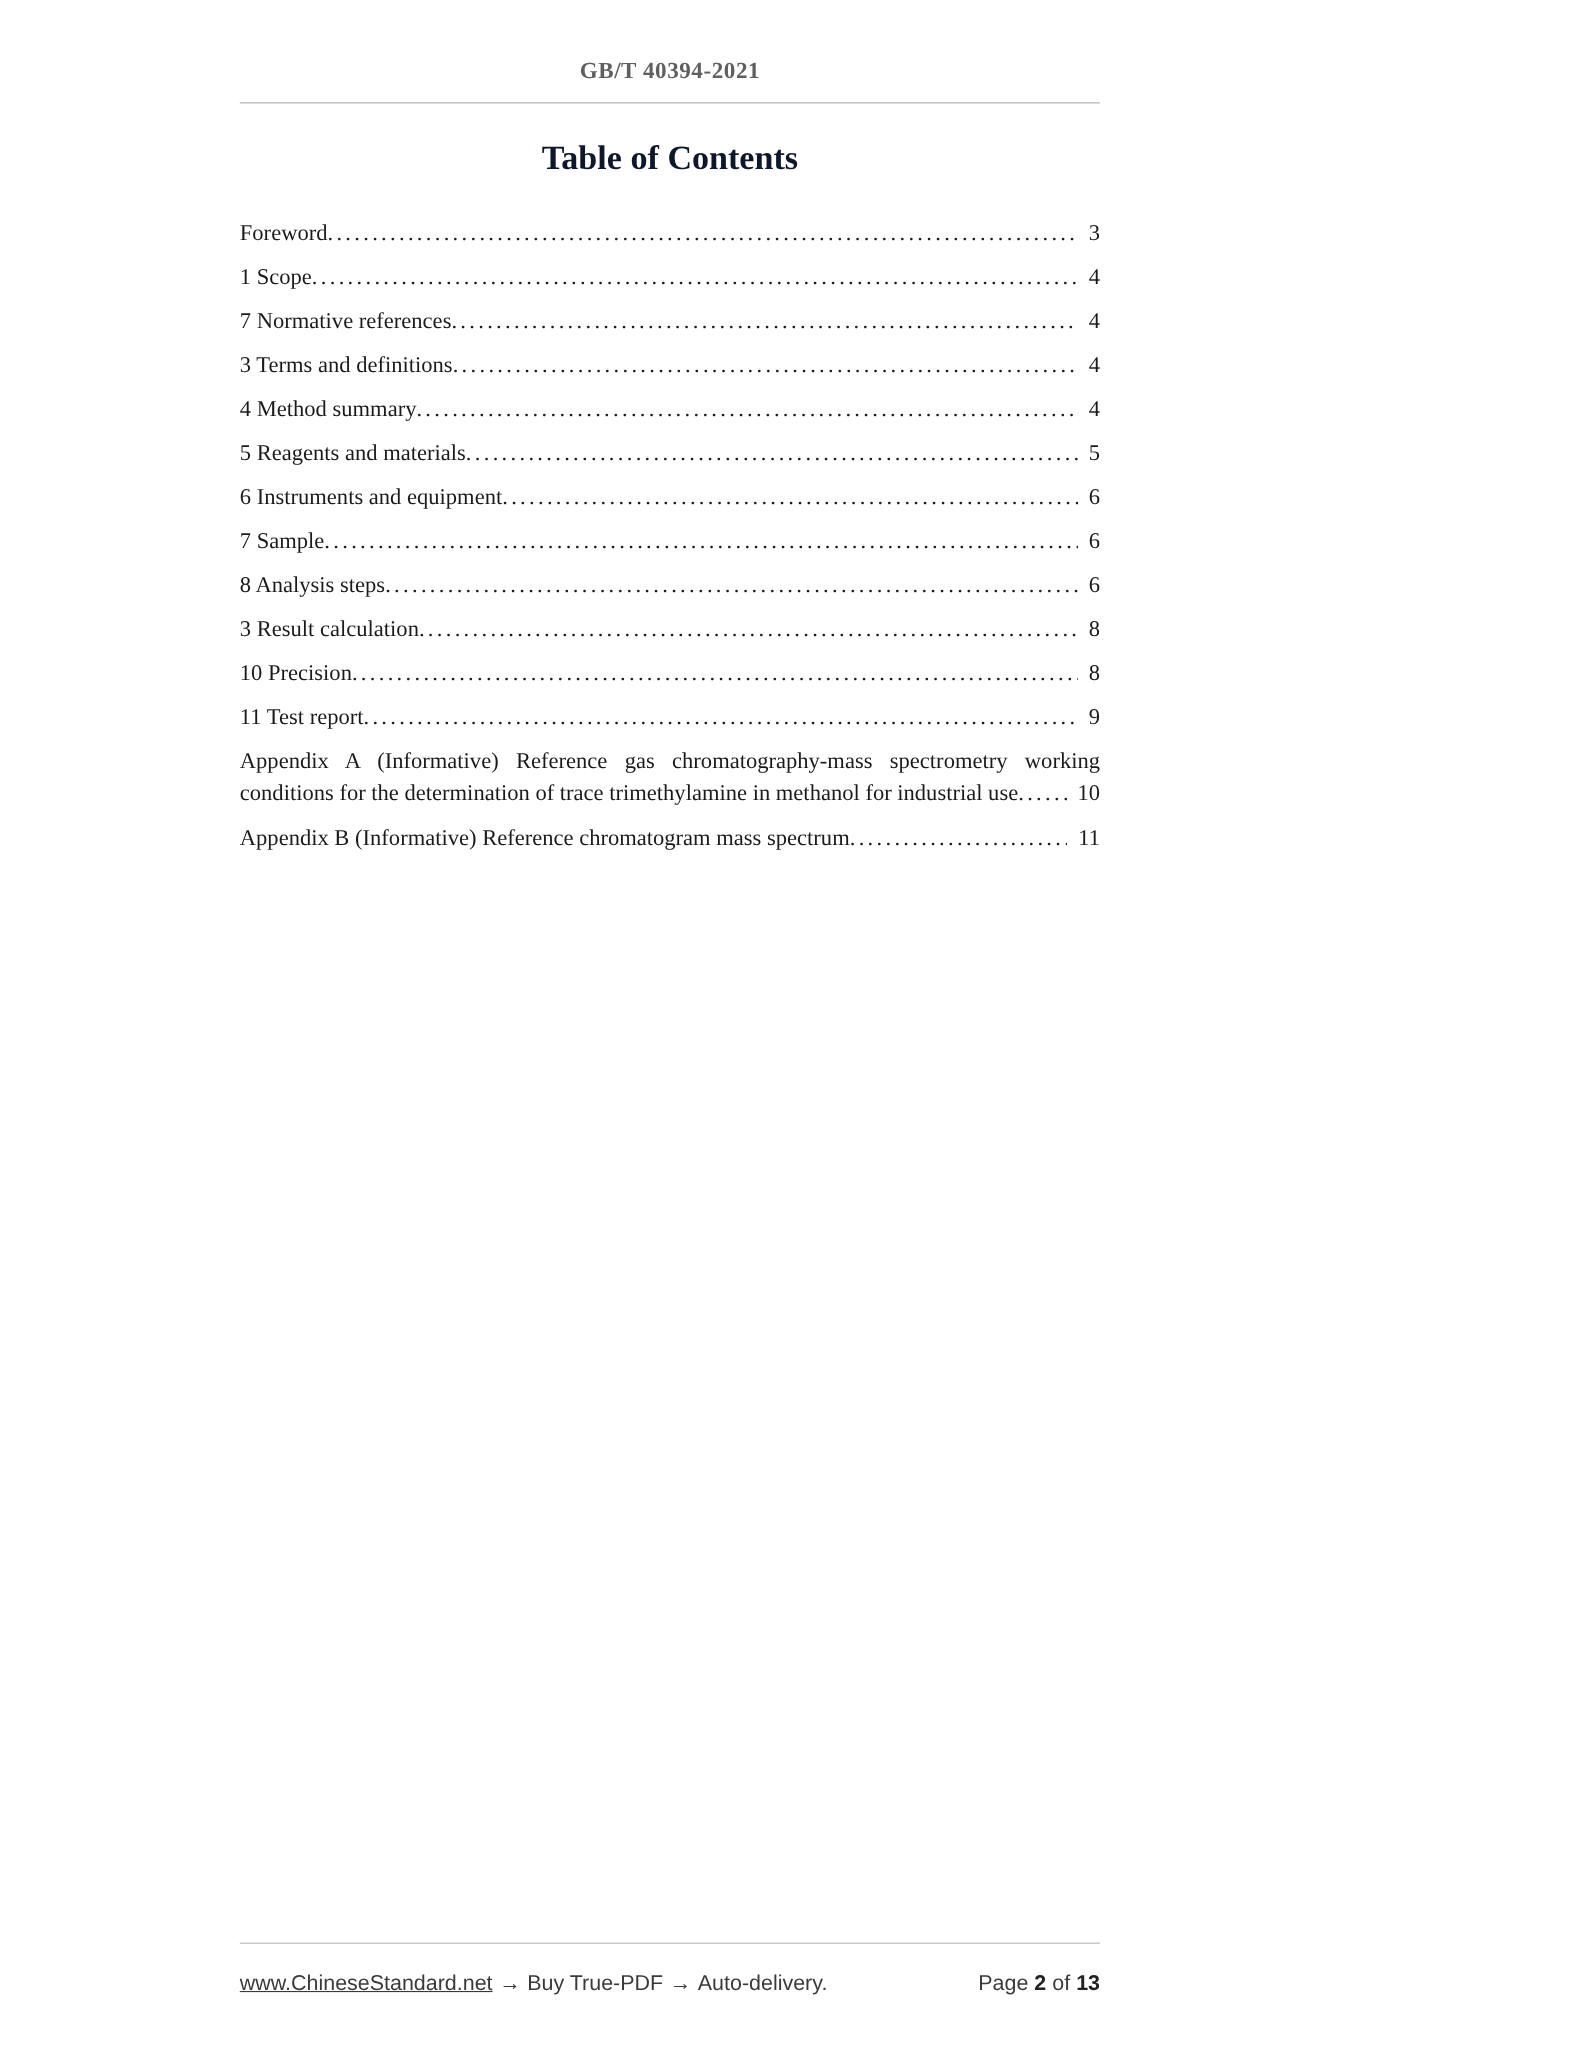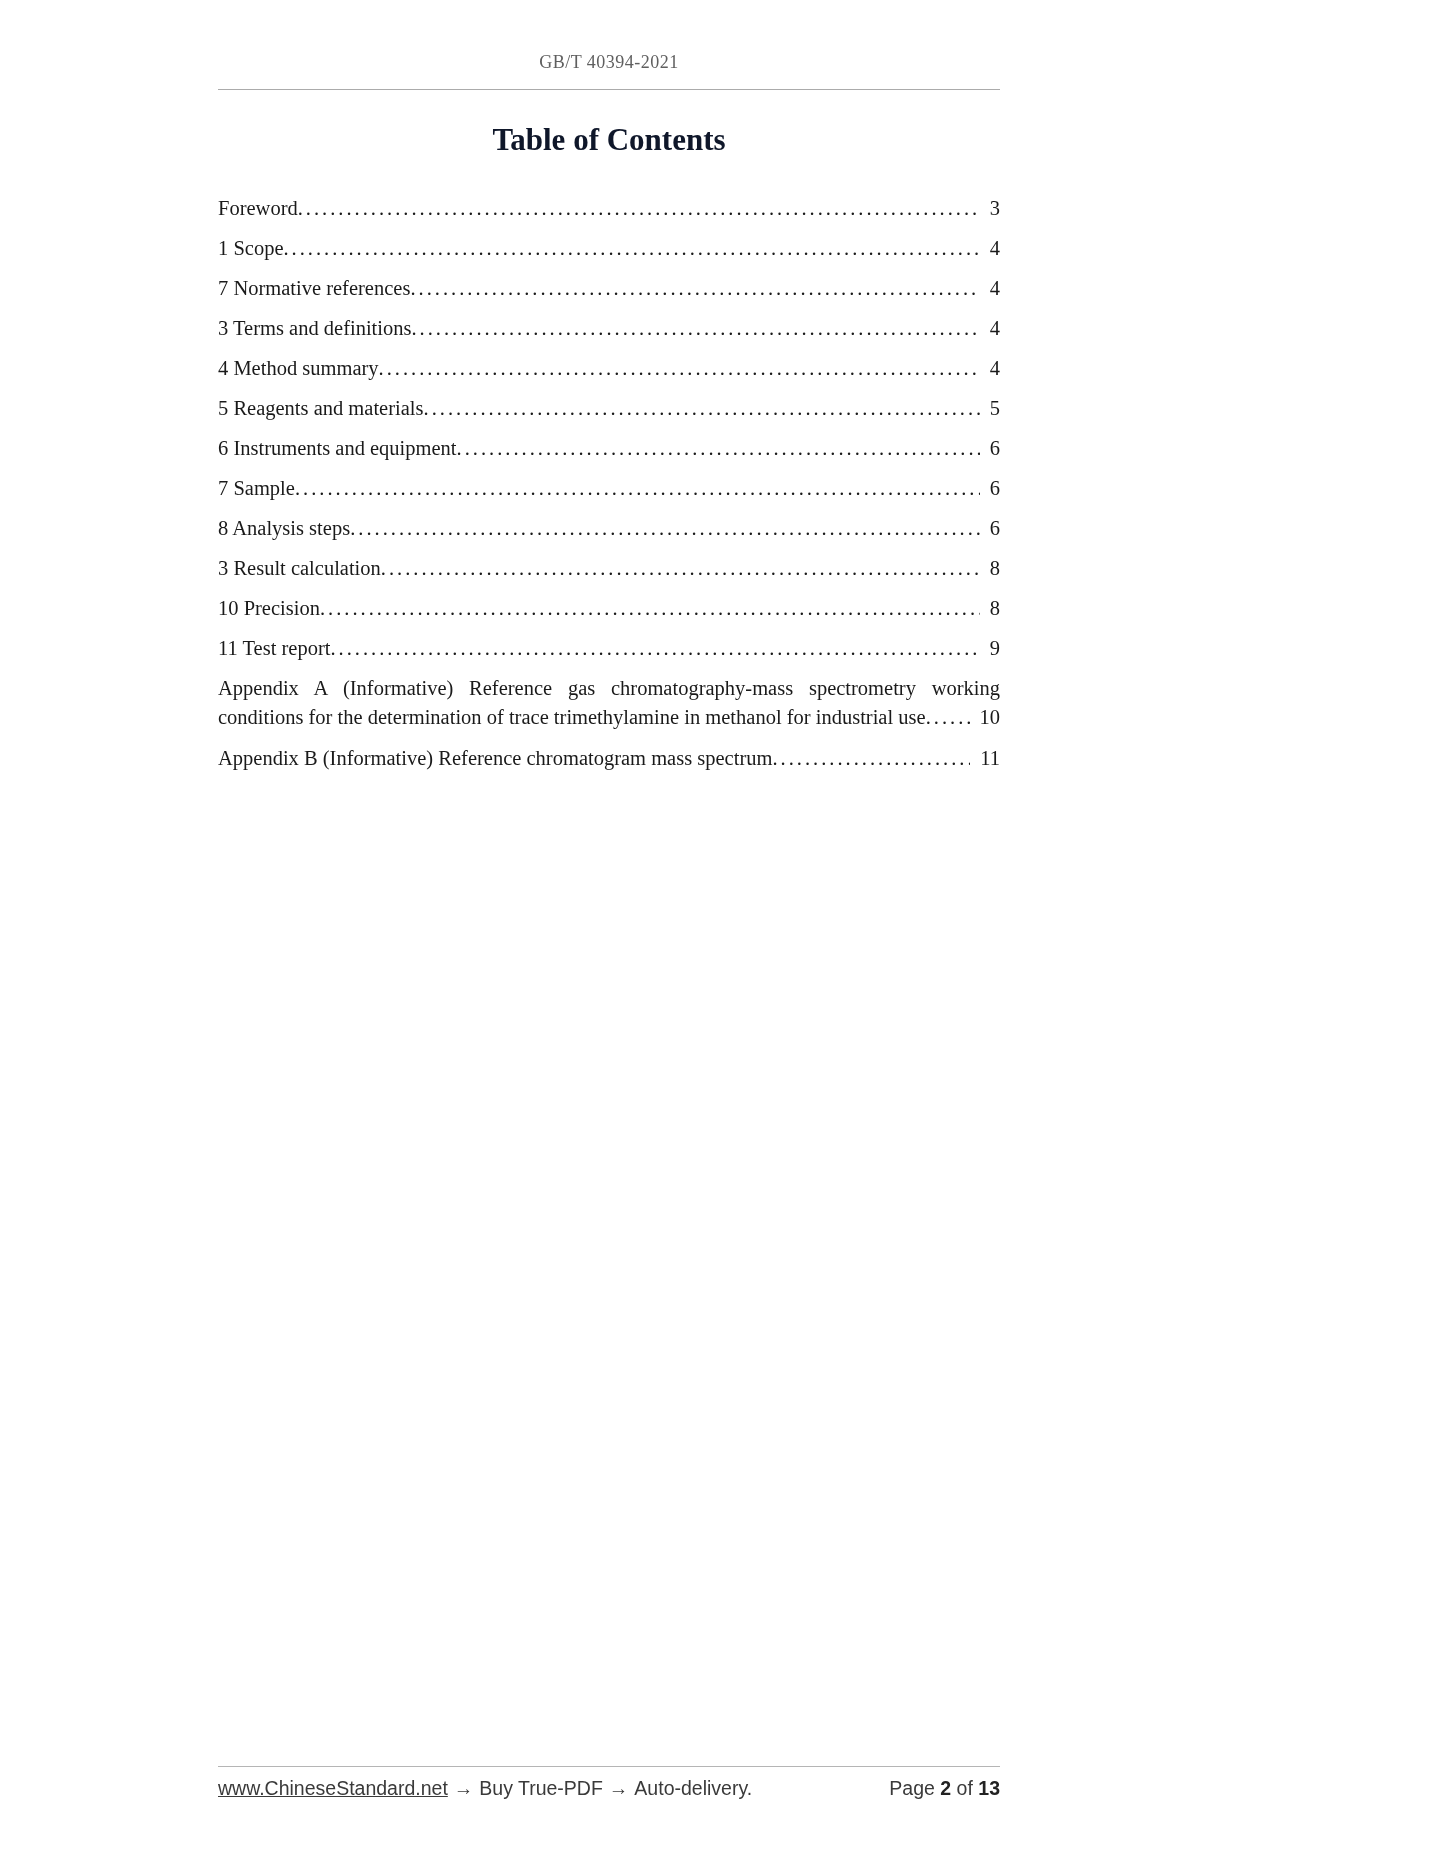--- a/index.html
+++ b/index.html
@@ -16,22 +16,22 @@
     left: 218px;
     top: 0;
     width: 782px;
   }
   
   .doc-header {
     padding-top: 52px;
     text-align: center;
   }
   .doc-number {
-    font-size: 18px;
-    font-weight: 400;
+    font-size: 21px;
+    font-weight: 700;
     color: #5f5f5f;
     letter-spacing: 0.5px;
   }
   .header-rule {
     border: none;
     border-top: 1px solid #ababab;
     margin-top: 16px;
   }
   
   .page-title {
@@ -78,21 +78,21 @@
     z-index: 1;
     line-height: 29px;
   }
   
   .page-footer {
     position: absolute;
     left: 218px;
     top: 1766px;
     width: 782px;
     border-top: 1px solid #b5b5b5;
-    padding-top: 10px;
+    padding-top: 25px;
     font-family: "Liberation Sans", sans-serif;
     font-size: 19.5px;
     color: #3a3a3a;
     display: flex;
     justify-content: space-between;
     align-items: baseline;
   }
   .footer-left { white-space: nowrap; }
   .footer-left .sep { padding: 0 6px; }
   .footer-link {

